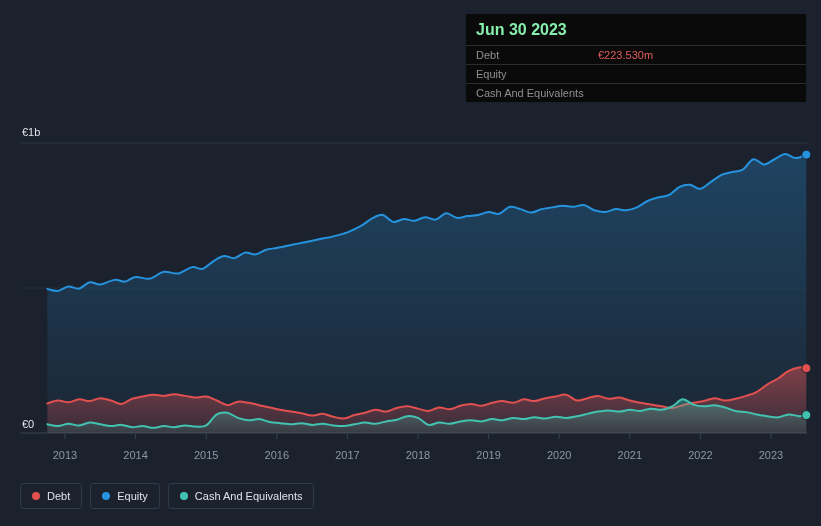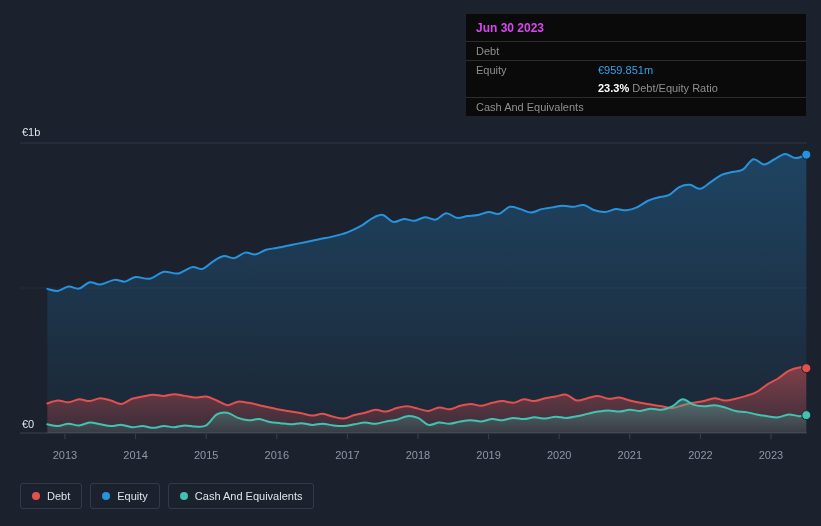--- a/index.html
+++ b/index.html
@@ -2,21 +2,21 @@
 <html><head>
 <meta charset="utf-8">
 <style>
   html,body{margin:0;padding:0;background:#11161d;}
   .screen{position:relative;width:821px;height:526px;background:#1b222d;overflow:hidden;
           font-family:"Liberation Sans",sans-serif;}
   #chart-svg{position:absolute;left:0;top:0;}
   
   .tooltip{position:absolute;left:466px;top:14px;width:340px;background:#0a0a0a;
            color:#8f8f8f;font-size:11px;box-sizing:border-box;}
-  .tt-header{color:#d946ef;font-weight:bold;font-size:12px;padding:7px 10px 6px 10px;}
+  .tt-header{color:#86efac;font-weight:bold;font-size:16px;padding:7px 10px 6px 10px;}
   .tt-row{display:flex;align-items:center;padding:3px 10px;}
   .tt-row.bordered{border-top:1px solid #2d2d2d;}
   .tt-label{flex:0 0 122px;color:#8f8f8f;}
   .tt-value{flex:1;}
   .val-debt{color:#e05c5c;}
   .val-equity{color:#3aa0e8;}
   .val-cash{color:#e8e8e8;}
   .ratio-bold{color:#ffffff;font-weight:bold;}
   .ratio-rest{color:#8f8f8f;}
   
@@ -80,28 +80,24 @@
       <path d="M 47.35 424.3 C 49.115000000001075 424.59000000000003 54.41000000000696 426.13666666666666 57.94000000000642 426.04 C 61.47000000000588 425.9433333333334 64.99999999999733 423.8166666666667 68.52999999999679 423.72 C 72.05999999999625 423.62333333333333 75.59000000000376 425.6533333333333 79.12000000000322 425.46 C 82.65000000000268 425.26666666666665 86.17999999999412 422.75333333333333 89.70999999999358 422.56 C 93.23999999999305 422.3666666666667 96.76999999999786 423.72 100.3 424.3 C 103.83000000000213 424.88 107.36000000000695 425.9433333333334 110.89000000000641 426.04 C 114.42000000000587 426.13666666666666 117.94999999999732 424.68666666666667 121.47999999999678 424.88 C 125.00999999999624 425.0733333333333 128.54000000000374 427.00666666666666 132.0700000000032 427.2 C 135.60000000000267 427.3933333333333 139.1299999999941 425.9433333333334 142.65999999999357 426.04 C 146.18999999999303 426.13666666666666 149.71999999999787 427.78 153.25 427.78 C 156.78000000000213 427.78 160.31000000000694 426.13666666666666 163.8400000000064 426.04 C 167.37000000000586 425.9433333333334 170.8999999999973 427.2966666666667 174.42999999999677 427.2 C 177.95999999999623 427.1033333333333 181.49000000000376 425.5566666666666 185.02000000000322 425.46 C 188.55000000000268 425.36333333333334 192.0799999999941 426.62 195.60999999999356 426.62 C 199.13999999999302 426.62 202.66999999999786 427.49 206.2 425.46 C 209.73000000000212 423.42999999999995 213.26000000000695 416.56666666666666 216.79000000000642 414.44 C 220.32000000000588 412.31333333333333 223.84999999999732 412.12 227.37999999999678 412.7 C 230.90999999999624 413.28 234.44000000000375 416.66333333333336 237.9700000000032 417.92 C 241.50000000000267 419.1766666666667 245.0299999999941 420.0466666666667 248.55999999999355 420.24 C 252.089999999993 420.43333333333334 255.61999999999784 418.78999999999996 259.15 419.08 C 262.6800000000021 419.37 266.2100000000069 421.30333333333334 269.7400000000064 421.98 C 273.27000000000584 422.6566666666667 276.7999999999973 422.75333333333333 280.32999999999674 423.14 C 283.8599999999962 423.52666666666664 287.39000000000374 424.3 290.9200000000032 424.3 C 294.45000000000266 424.3 297.9799999999941 423.0433333333333 301.50999999999357 423.14 C 305.03999999999303 423.2366666666667 308.56999999999783 424.7833333333333 312.09999999999997 424.88 C 315.6300000000021 424.9766666666667 319.16000000000696 423.62333333333333 322.6900000000064 423.72 C 326.2200000000059 423.8166666666667 329.7499999999973 425.0733333333333 333.2799999999968 425.46 C 336.80999999999625 425.84666666666664 340.3400000000037 426.23333333333335 343.8700000000032 426.04 C 347.40000000000265 425.8466666666667 350.9299999999941 424.88 354.45999999999356 424.3 C 357.989999999993 423.72 361.5199999999978 422.65666666666664 365.04999999999995 422.56 C 368.5800000000021 422.46333333333337 372.11000000000695 423.91333333333336 375.6400000000064 423.72 C 379.17000000000587 423.5266666666667 382.6999999999973 422.07666666666665 386.2299999999968 421.4 C 389.75999999999624 420.7233333333333 393.2900000000037 420.53000000000003 396.8200000000032 419.66 C 400.35000000000264 418.79 403.8799999999941 416.47 407.40999999999354 416.18 C 410.939999999993 415.89 414.46999999999787 416.47 418 417.92 C 421.53000000000213 419.37 425.06000000000694 424.1066666666667 428.5900000000064 424.88 C 432.12000000000586 425.6533333333333 435.6499999999973 422.75333333333333 439.17999999999677 422.56 C 442.7099999999962 422.3666666666667 446.2400000000037 423.91333333333336 449.77000000000317 423.72 C 453.3000000000026 423.5266666666667 456.8299999999941 421.97999999999996 460.35999999999353 421.4 C 463.889999999993 420.82 467.41999999999786 420.24 470.95 420.24 C 474.4800000000021 420.24 478.0100000000069 421.5933333333333 481.5400000000064 421.4 C 485.07000000000585 421.20666666666665 488.5999999999973 419.2733333333333 492.12999999999676 419.08 C 495.6599999999962 418.88666666666666 499.1900000000037 420.43333333333334 502.72000000000315 420.24 C 506.2500000000026 420.0466666666667 509.7799999999941 418.11333333333334 513.3099999999936 417.92 C 516.8399999999931 417.7266666666667 520.3699999999978 419.1766666666667 523.9 419.08 C 527.4300000000021 418.9833333333333 530.9600000000069 417.4366666666666 534.4900000000064 417.34 C 538.0200000000059 417.24333333333334 541.5499999999972 418.5966666666667 545.0799999999967 418.5 C 548.6099999999963 418.4033333333333 552.1400000000037 416.8566666666667 555.6700000000033 416.76 C 559.2000000000028 416.6633333333333 562.7299999999941 418.01666666666665 566.2599999999935 417.92 C 569.7899999999929 417.8233333333334 573.3199999999978 416.8566666666667 576.8499999999999 416.18 C 580.380000000002 415.50333333333333 583.9100000000069 414.6333333333333 587.4400000000064 413.86 C 590.9700000000059 413.0866666666667 594.4999999999973 412.12 598.0299999999968 411.54 C 601.5599999999963 410.96000000000004 605.0900000000038 410.38 608.6200000000032 410.38 C 612.1500000000026 410.38 615.6799999999942 411.63666666666666 619.2099999999936 411.54 C 622.739999999993 411.4433333333334 626.2699999999978 409.8966666666667 629.8 409.8 C 633.3300000000021 409.7033333333333 636.860000000007 411.1533333333333 640.3900000000064 410.96 C 643.9200000000058 410.76666666666665 647.4499999999973 408.8333333333333 650.9799999999967 408.64 C 654.5099999999961 408.44666666666666 658.0400000000036 410.18666666666667 661.5700000000031 409.8 C 665.1000000000026 409.41333333333336 668.629999999994 408.06 672.1599999999935 406.32 C 675.689999999993 404.58 679.2199999999979 399.65000000000003 682.75 399.36 C 686.2800000000021 399.07 689.810000000007 403.41999999999996 693.3400000000064 404.58 C 696.8700000000058 405.74 700.3999999999974 406.2233333333333 703.9299999999968 406.32 C 707.4599999999962 406.4166666666667 710.9900000000036 404.9666666666667 714.5200000000032 405.16 C 718.0500000000027 405.35333333333335 721.579999999994 406.5133333333334 725.1099999999935 407.48 C 728.639999999993 408.44666666666666 732.1699999999978 410.18666666666667 735.6999999999999 410.96 C 739.2300000000021 411.7333333333333 742.7600000000068 411.54 746.2900000000063 412.12 C 749.8200000000058 412.7 753.3499999999972 413.7633333333333 756.8799999999967 414.44 C 760.4099999999962 415.1166666666667 763.9400000000037 415.69666666666666 767.4700000000032 416.18 C 771.0000000000027 416.66333333333336 774.5299999999941 417.63 778.0599999999935 417.34 C 781.5899999999929 417.04999999999995 785.1199999999978 414.6333333333333 788.65 414.44 C 792.1800000000021 414.24666666666667 796.2983333333398 416.06656166666664 799.2400000000064 416.18 C 802.181666666673 416.29343833333337 805.1233333333344 415.29719166666666 806.3 415.12063" fill="none" stroke="#42c3b2" stroke-width="2" stroke-linecap="round" stroke-linejoin="round"></path>
       <circle cx="806.3" cy="154.64321" r="4.5" fill="#2693df" stroke="#1b222d" stroke-width="1"></circle>
       <circle cx="806.3" cy="368.17629999999997" r="4.5" fill="#e25050" stroke="#1b222d" stroke-width="1"></circle>
       <circle cx="806.3" cy="415.12063" r="4.5" fill="#42c3b2" stroke="#1b222d" stroke-width="1"></circle>
     </svg>
 
   <div class="tooltip">
     <div class="tt-header">Jun 30 2023</div>
     <div class="tt-row bordered">
       <span class="tt-label">Debt</span>
+      <span class="tt-value val-debt">€223.530m</span>
     </div>
     <div class="tt-row bordered">
       <span class="tt-label">Equity</span>
-      <span class="tt-value val-equity">€959.851m</span>
-    </div>
-    <div class="tt-row">
-      <span class="tt-label"></span>
-      <span class="tt-value"><span class="ratio-bold">23.3%</span><span class="ratio-rest"> Debt/Equity Ratio</span></span>
     </div>
     <div class="tt-row bordered">
       <span class="tt-label">Cash And Equivalents</span>
     </div>
   </div>
 
   <div class="legend">
     <div class="legend-item">
       <span class="legend-dot" style="background-color: rgb(226, 80, 80);"></span>
       <span>Debt</span>

